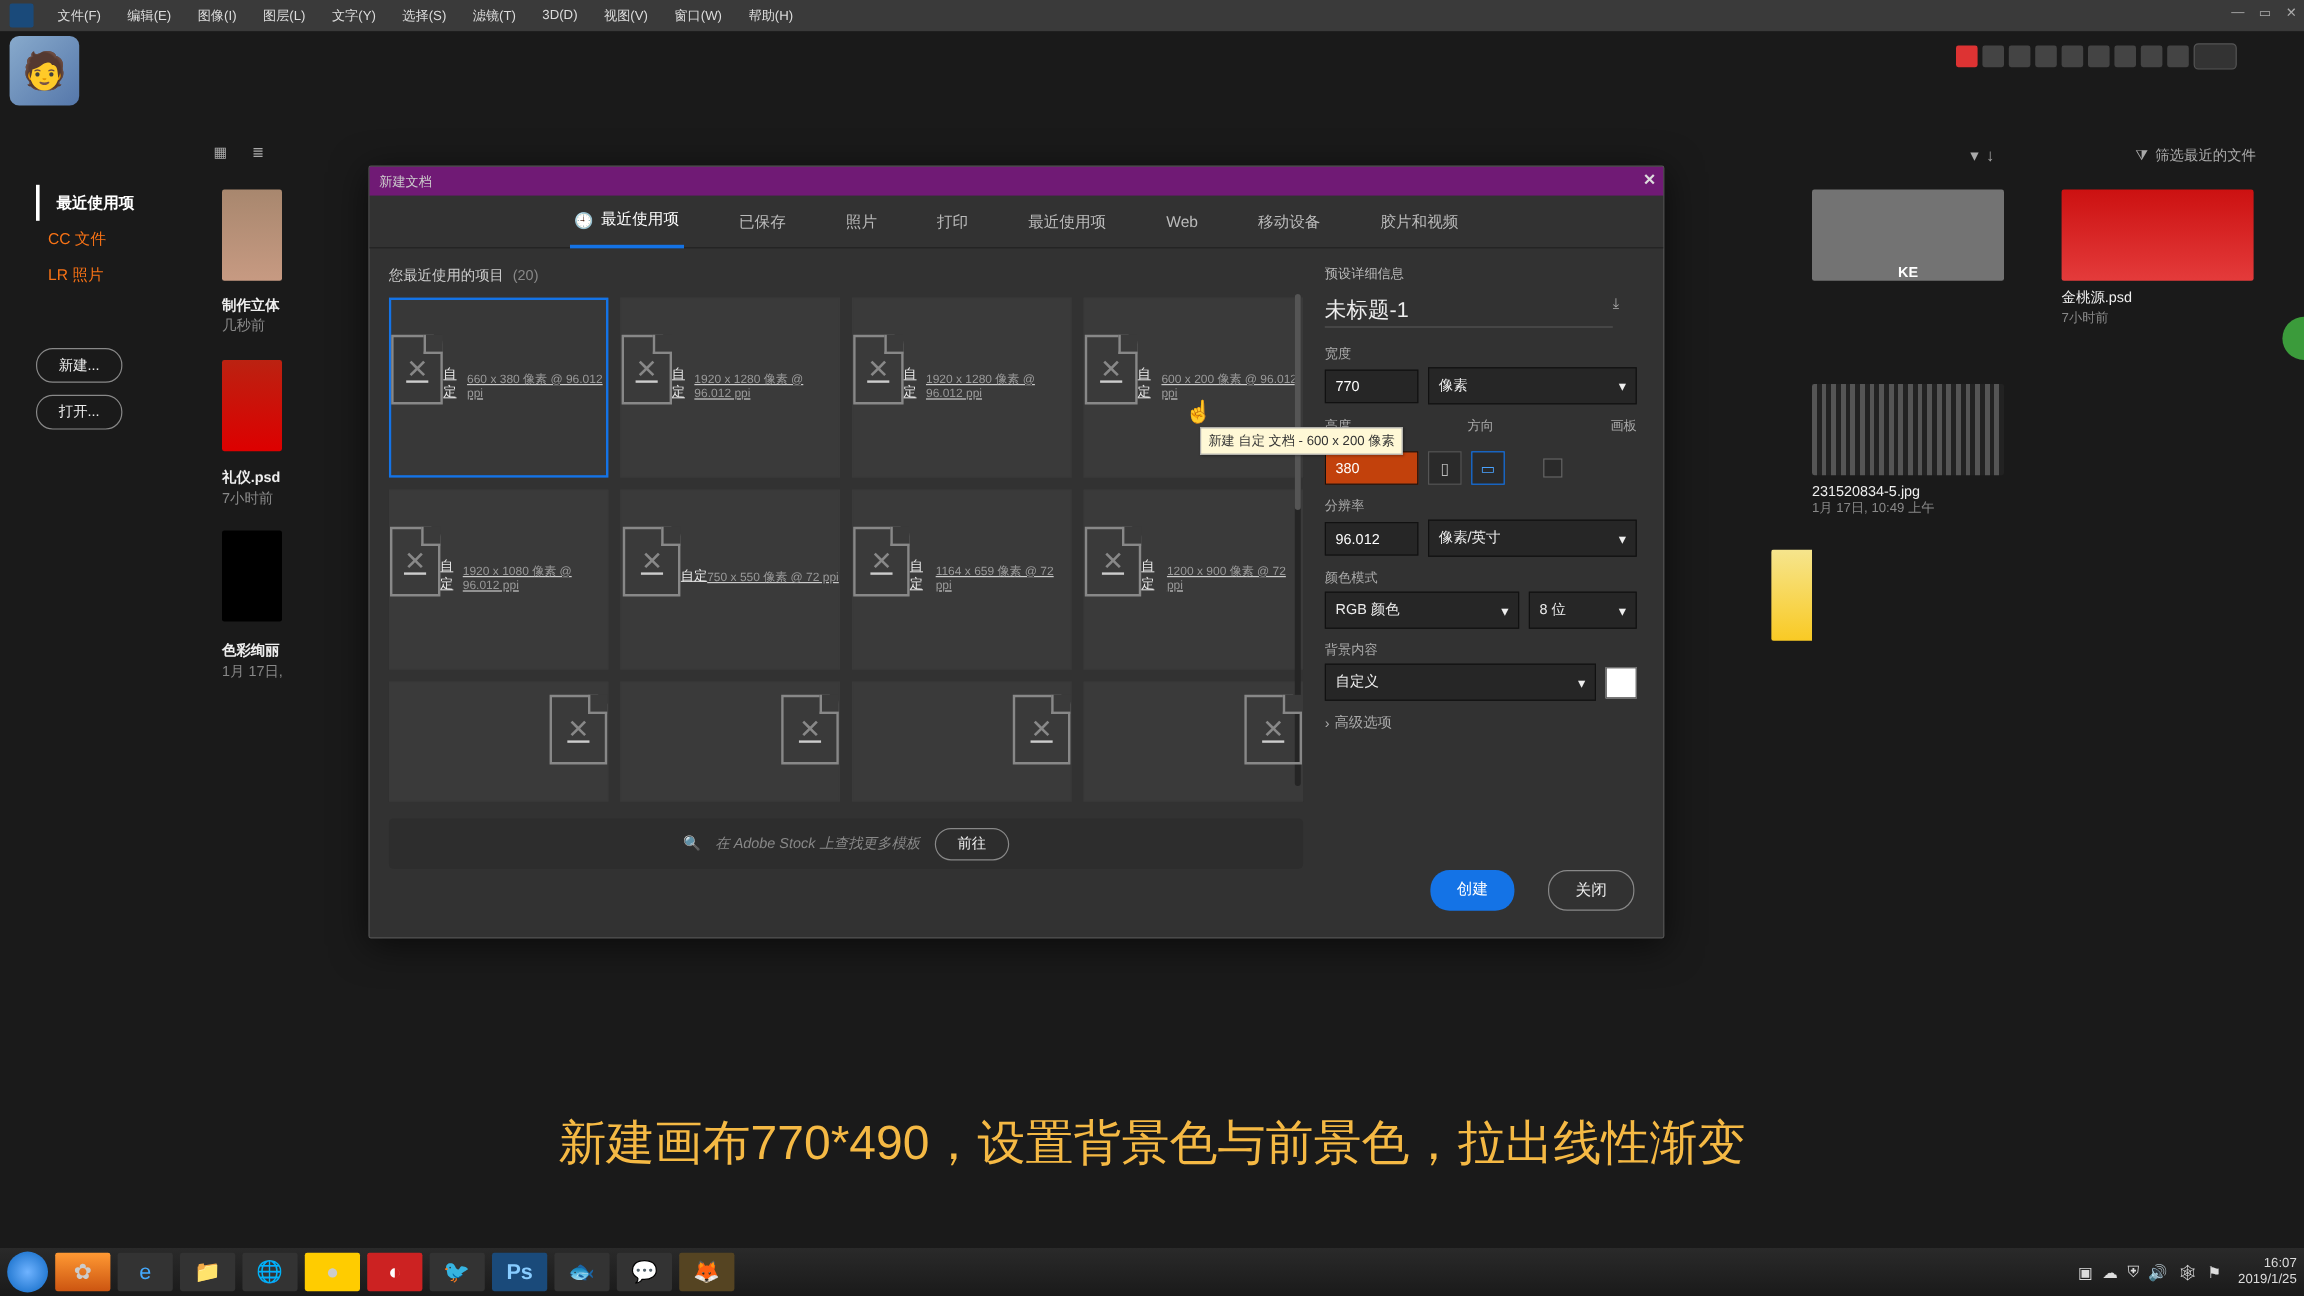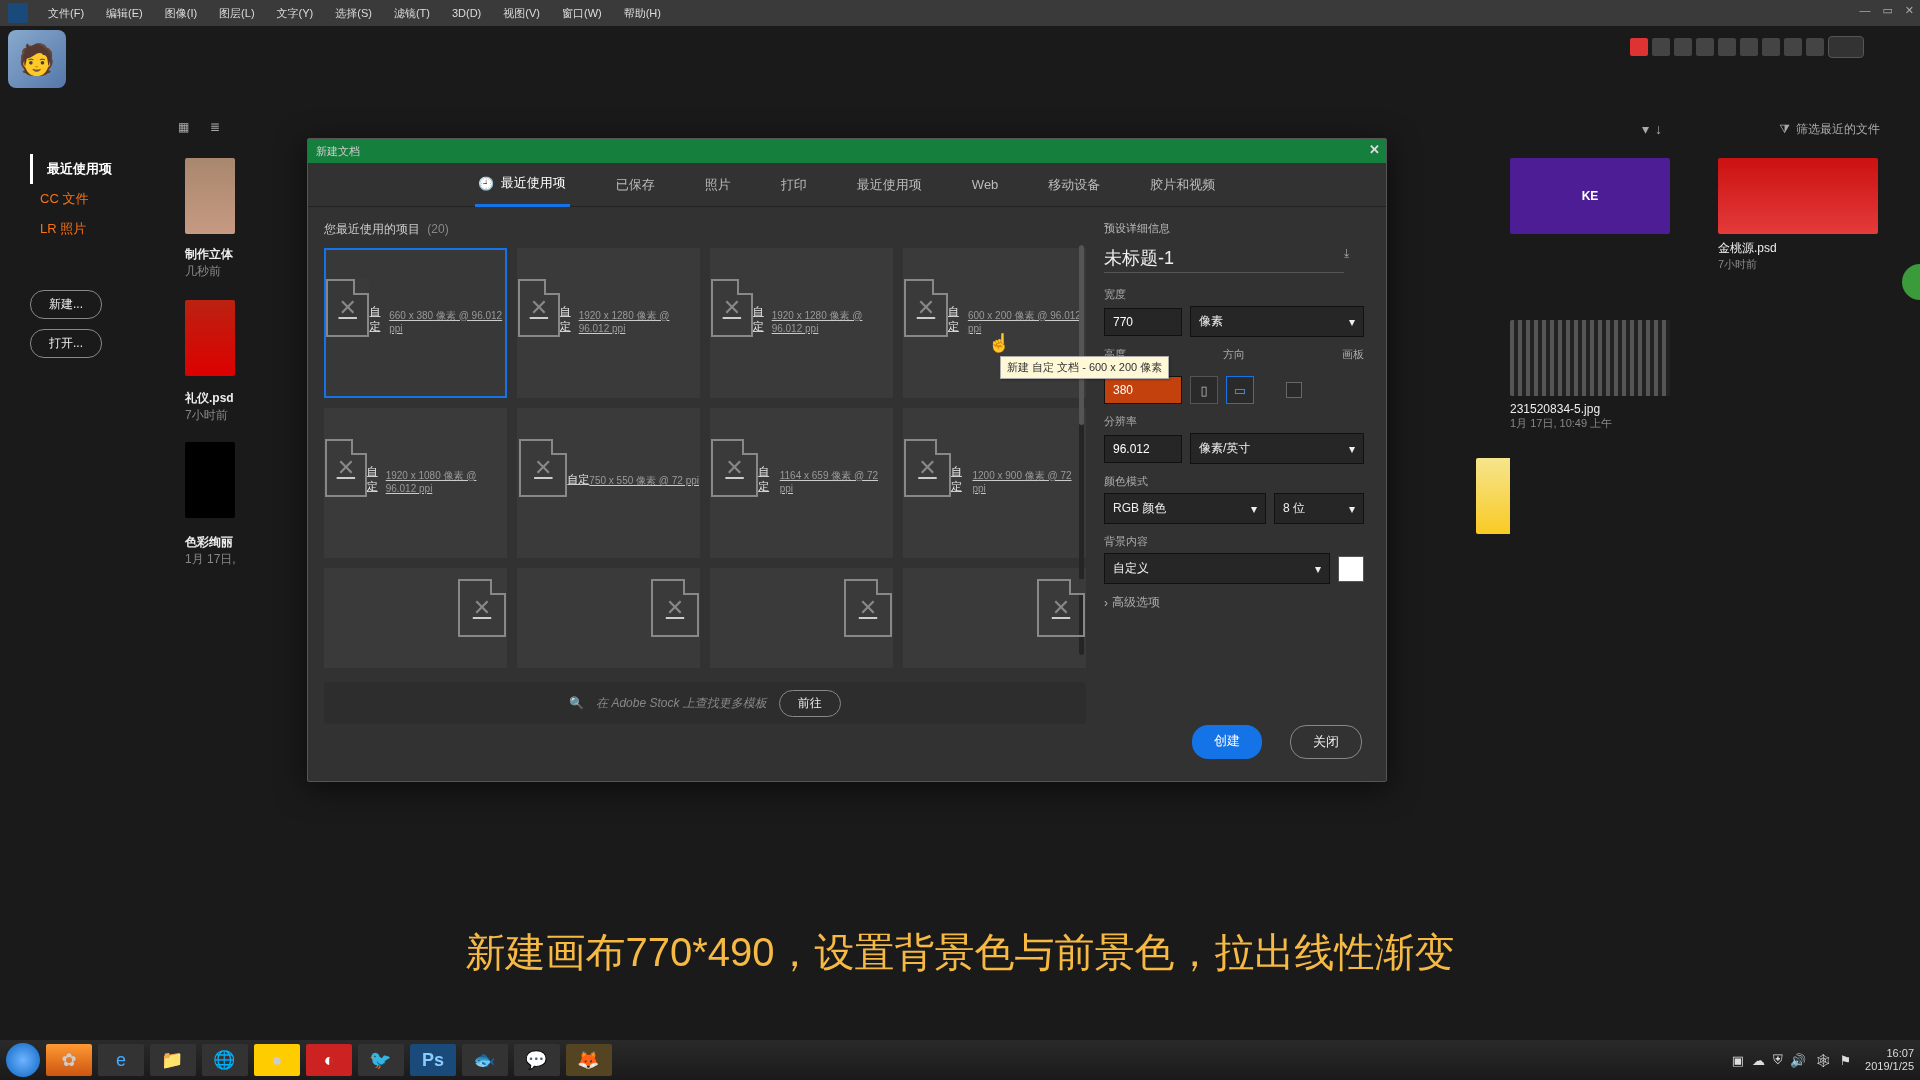--- a/index.html
+++ b/index.html
@@ -38,34 +38,34 @@
 .recent-thumbs { position: absolute; left: 185px; top: 158px; width: 50px; }
 .recent-thumbs .thumb { width: 50px; height: 76px; background: #333; margin-bottom: 66px; border-radius:2px; }
 .recent-thumbs .t1 { background: linear-gradient(#a8876e,#c79a82); }
 .recent-thumbs .t2 { background: linear-gradient(#b21,#d00); }
 .recent-thumbs .t3 { background: #000; }
 
 
 .right-cards { position:absolute; right: 40px; top: 158px; width: 370px; display:flex; gap: 48px; flex-wrap:wrap; }
 .right-cards .card { width: 160px; }
 .right-cards .cardimg { width: 160px; height: 76px; background:#222; border-radius:2px; margin-bottom:6px; }
-.right-cards .ci1 { background:#4c1d95; display:flex; align-items:center; justify-content:center; color:#fff; font-weight:bold; }
+.right-cards .ci1 { background:#737373; display:flex; align-items:flex-end; justify-content:center; color:#fff; font-weight:bold; }
 .right-cards .ci2 { background:linear-gradient(#c11,#e43b3b); }
 .right-cards .ci3 { background:repeating-radial-gradient(circle at 30% 30%,#111 0,#111 4px,#333 4px,#333 8px); }
 .right-cards .ci4 { background:repeating-linear-gradient(90deg,#555 0,#555 4px,#222 4px,#222 8px); }
 .right-cards .ci5 { background:linear-gradient(#f6e58d,#f9ca24); }
 .right-cards .cardtitle { font-size:12px; color:#eee; }
 .right-cards .cardsub { font-size:11px; color:#888; }
 
 
 .edge-badge { position:absolute; right:0; top: 264px; width: 18px; height: 36px; background:#3b9b3b; border-radius: 18px 0 0 18px; }
 
 
 .dialog { position:absolute; left: 307px; top: 138px; width: 1080px; height: 644px; background:#323232; border:1px solid #555; border-radius:2px; box-shadow:0 6px 30px rgba(0,0,0,0.6); display:flex; flex-direction:column; }
-.dlg-titlebar { height: 24px; background:#15803d; display:flex; align-items:center; padding: 0 8px; font-size:11px; color:#ccc; position:relative; }
+.dlg-titlebar { height: 24px; background:#701a75; display:flex; align-items:center; padding: 0 8px; font-size:11px; color:#ccc; position:relative; }
 .dlg-titlebar .close { position:absolute; right:6px; top:3px; font-weight:bold; color:#ddd; cursor:pointer; font-size:13px; }
 .dlg-tabs { height: 44px; display:flex; align-items:center; justify-content:center; gap: 42px; border-bottom:1px solid #222; background:#323232; }
 .dlg-tabs .tab { font-size:13px; color:#bbb; cursor:pointer; padding: 12px 4px; display:flex; align-items:center; gap:6px; }
 .dlg-tabs .tab.active { color:#fff; border-bottom: 3px solid #1473e6; }
 
 .dlg-body { flex:1; display:flex; padding: 14px 16px 0 16px; gap: 18px; overflow:hidden; min-height:0; }
 
 
 .templates { flex:1; min-width:0; position:relative; overflow:hidden; }
 .templates .listhdr { font-size:12px; color:#ccc; margin-bottom: 10px; }

